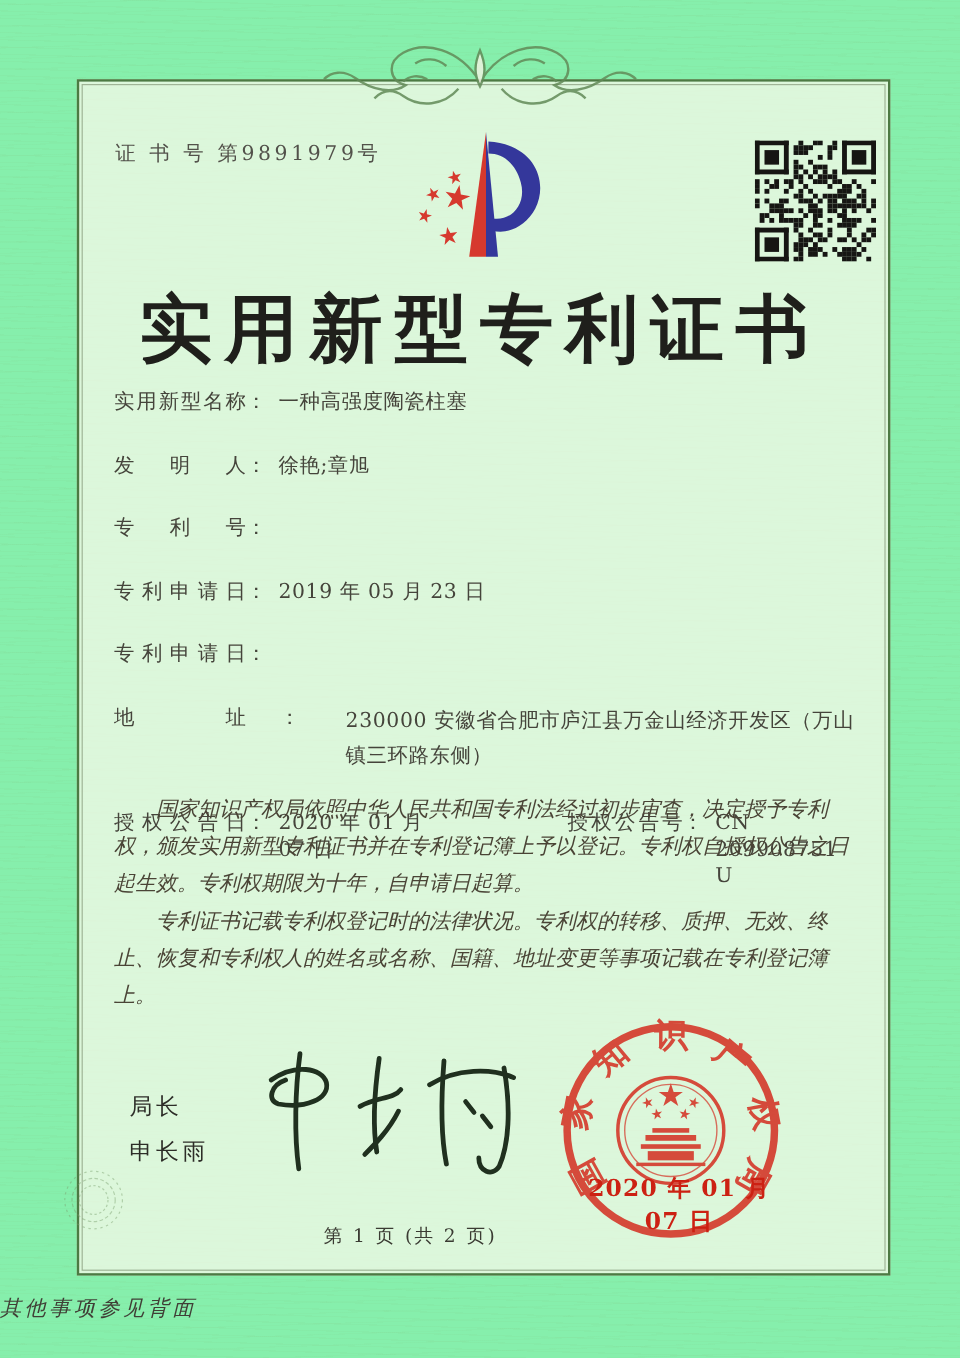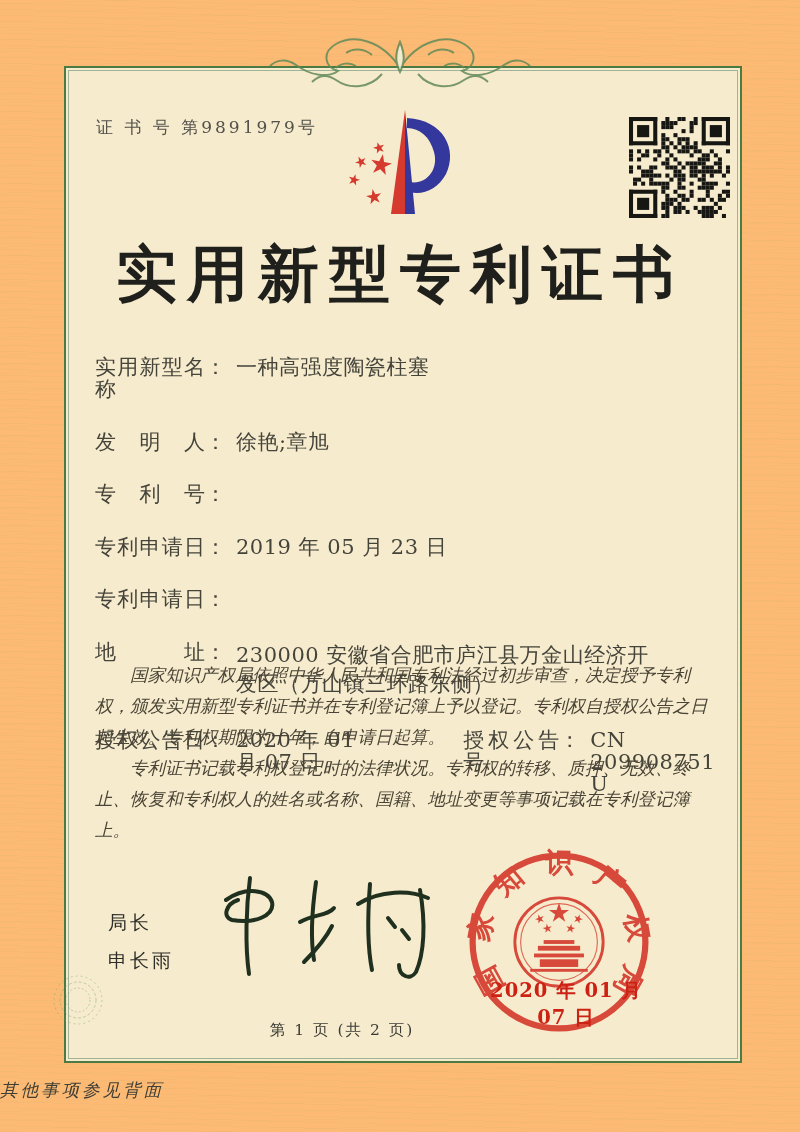--- a/index.html
+++ b/index.html
@@ -1,32 +1,32 @@
 <!DOCTYPE html>
 <html><head>
 <meta charset="utf-8">
 <style>
   html,body{margin:0;padding:0;}
   body{background:#e8e8e4;font-family:"DejaVu Serif","Liberation Serif",serif;}
-  .page{position:relative;width:800px;height:1132px;margin:0 auto;background:#fdba74;overflow:hidden;}
+  .page{position:relative;width:800px;height:1132px;margin:0 auto;background:#86efac;overflow:hidden;}
   
   .page::before{content:"";position:absolute;inset:0;pointer-events:none;z-index:0;
     background:
       repeating-linear-gradient(1.6deg, rgba(128,166,98,.055) 0 1px, transparent 1px 6px),
       repeating-linear-gradient(-1.8deg, rgba(128,166,98,.045) 0 1px, transparent 1px 9px);}
   .frame{position:absolute;left:64px;top:66px;width:678px;height:997px;box-sizing:border-box;
     border:2.5px solid #4c7a43;background:rgba(245,248,232,.78);z-index:1;}
   .frame::before{content:"";position:absolute;inset:2px;border:1px solid #9fb496;}
   .abs{position:absolute;z-index:3;}
   .cert-no{left:96px;top:116px;font-size:17px;letter-spacing:3px;color:#52514a;}
   .title{left:0;top:234px;width:800px;text-align:center;font-size:61px;font-weight:700;
     letter-spacing:10px;color:#1f1f1b;}
-  .fields{left:95px;top:356px;width:620px;font-size:21px;color:#45443b;}
+  .fields{left:95px;top:324px;width:620px;font-size:17px;color:#45443b;}
   .field-row{display:flex;align-items:flex-start;margin-bottom:30.5px;line-height:22px;}
-  .field-row.addr{}
+  .field-row.addr{gap:28px;}
   .flabel{display:inline-block;width:110px;text-align:justify;text-align-last:justify;flex:none;}
   .fcolon{flex:none;margin-right:10px;}
   .fvalue{letter-spacing:.5px;}
   .fvalue.addr-v{max-width:432px;line-height:29px;}
   .pair2{margin-left:92px;display:flex;}
   .pair2 .flabel{width:96px;}
   .body-text{left:95px;top:660px;width:618px;font-size:17.5px;line-height:31px;
     color:#4a4436;font-style:italic;}
   .body-text p{margin:0;text-indent:2em;}
   .signoff{left:108px;top:903px;font-family:"DejaVu Sans","Liberation Sans",sans-serif;

